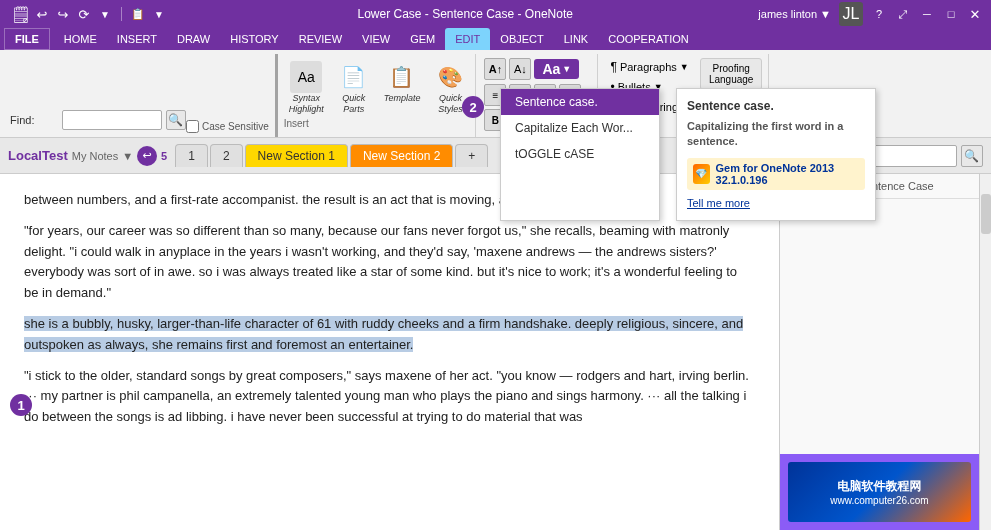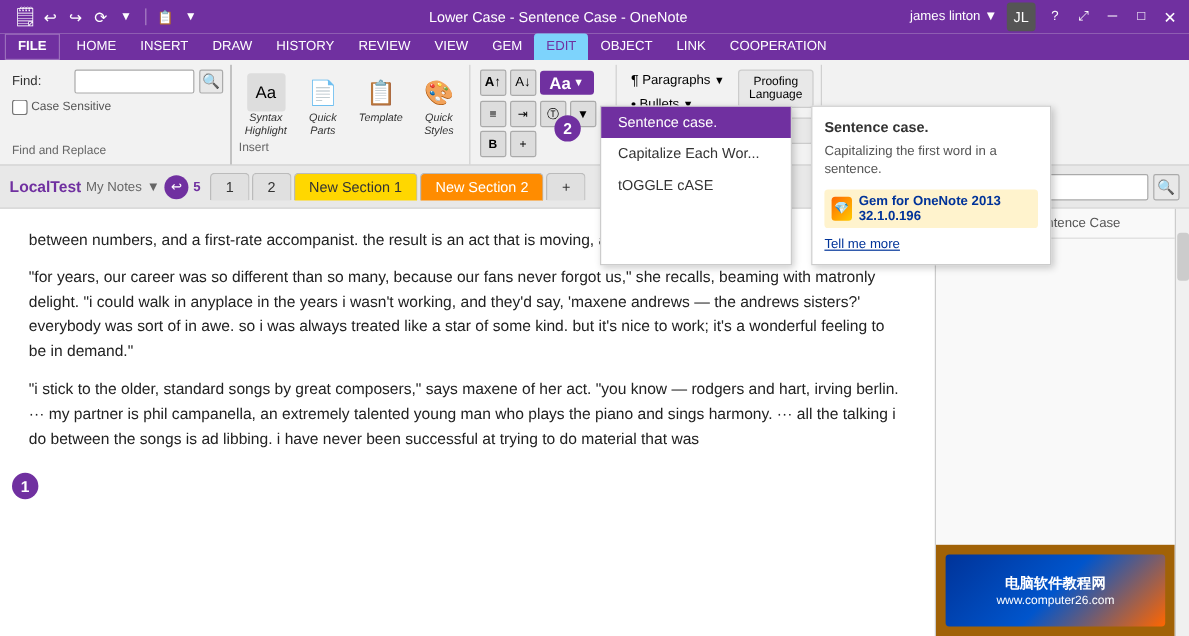--- a/index.html
+++ b/index.html
@@ -64,24 +64,25 @@
       font-size: 10px;
       color: #666;
       margin-top: auto;
       padding-bottom: 2px;
       white-space: nowrap;
     }
 
     
     .find-replace-group {
       display: flex;
-      flex-direction: column;
+      flex-direction: row;
       padding: 4px 6px;
-      border-right: 1px solid #a3a3a3;
+      border-right: 3px solid #a3a3a3;
       min-width: 160px;
+      align-items: flex-end;
     }
     .find-row, .replace-row {
       display: flex;
       align-items: center;
       margin-bottom: 3px;
       gap: 4px;
     }
     .find-label { font-size: 11px; width: 48px; color: #333; }
     .find-input {
       width: 100px;
@@ -275,21 +276,21 @@
       flex-direction: column;
     }
     .sidebar-title {
       padding: 6px 10px;
       font-size: 11px;
       color: #555;
       border-bottom: 1px solid #ddd;
     }
     .sidebar-ad {
       margin-top: auto;
-      background: #a16207;
+      background: #8b5cf6;
       padding: 8px;
     }
     .sidebar-ad-img {
       background: linear-gradient(135deg, #003399 0%, #0055cc 50%, #ff6600 100%);
       height: 60px;
       display: flex;
       align-items: center;
       justify-content: center;
       color: white;
       font-size: 10px;
@@ -340,20 +341,21 @@
       font-weight: bold;
       font-size: 12px;
       color: #333;
       margin-bottom: 6px;
     }
     .tooltip-desc {
       font-size: 11px;
       color: #555;
       margin-bottom: 8px;
       line-height: 1.4;
+      font-weight: bold;
     }
     .tooltip-product {
       display: flex;
       align-items: center;
       gap: 6px;
       background: #fff3cd;
       padding: 4px 6px;
       border-radius: 3px;
       margin-bottom: 6px;
     }
@@ -424,21 +426,21 @@
       <div class="qat-btn">⟳</div>
       <div class="qat-btn" style="font-size:10px;">▼</div>
       <div style="width:1px; height:14px; background:rgba(255,255,255,0.4); margin:0 4px;"></div>
       <div class="qat-btn" style="font-size:11px;">📋</div>
       <div class="qat-btn" style="font-size:10px;">▼</div>
     </div>
   </div>
   <div class="title-bar-center">Lower Case - Sentence Case - OneNote</div>
   <div class="title-bar-right">
     <span style="font-size:11px;">james linton ▼</span>
-    <div style="width:24px;height:24px;background:#555;border-radius:3px;display:flex;align-items:center;justify-content:center;font-size:12px;color:white;">JL</div>
+    <div style="width:24px;height:24px;background:#555;border-radius:3px;display:flex;align-items:center;justify-content:center;font-size:16px;color:white;">JL</div>
     <div class="title-bar-btn">?</div>
     <div class="title-bar-btn">⤢</div>
     <div class="title-bar-btn">─</div>
     <div class="title-bar-btn">□</div>
     <div class="title-bar-btn" style="font-size:13px;">✕</div>
   </div>
 </div>
 
 <div class="ribbon-tabs">
   <div class="ribbon-tab file-tab">FILE</div>
@@ -460,21 +462,20 @@
   <div class="find-replace-group">
     <div class="find-row">
       <span class="find-label">Find:</span>
       <input class="find-input" type="text" style="">
       <div class="find-search-btn">🔍</div>
     </div>
     <div class="case-sensitive-row">
       <input type="checkbox" style="">
       <span class="case-sensitive-label">Case Sensitive</span>
     </div>
-    <div class="ribbon-group-label">Find and Replace</div>
   </div>
 
   <div class="insert-group">
     <div style="display:flex;flex-direction:column;align-items:stretch;flex:1;">
       <div style="display:flex;gap:4px;align-items:flex-start;flex:1;">
 
         <div class="ribbon-icon-btn">
           <div class="big-icon" style="background:#ddd;border-radius:3px;font-size:14px;">Aa</div>
           <div class="btn-label" style="white-space:pre-line;">Syntax
 Highlight</div>
@@ -577,20 +578,23 @@
     <div class="search-icon-btn">🔍</div>
   </div>
 </div>
 
 <div class="main-area">
 
   <div class="content-area">
     <div class="content-text">
       <p>between numbers, and a first-rate accompanist. the result is an act that is moving, and musically powerful.</p>
       <p>"for years, our career was so different than so many, because our fans never forgot us," she recalls, beaming with matronly delight. "i could walk in anyplace in the years i wasn't working, and they'd say, 'maxene andrews — the andrews sisters?' everybody was sort of in awe. so i was always treated like a star of some kind. but it's nice to work; it's a wonderful feeling to be in demand."</p>
+      <p>
+        <span class="highlighted-text">she is a bubbly, husky, larger-than-life character of 61 with ruddy cheeks and a firm handshake. deeply religious, sincere, and outspoken as always, she remains first and foremost an entertainer.</span>
+      </p>
       <p>"i stick to the older, standard songs by great composers," says maxene of her act. "you know — rodgers and hart, irving berlin. ··· my partner is phil campanella, an extremely talented young man who plays the piano and sings harmony. ··· all the talking i do between the songs is ad libbing. i have never been successful at trying to do material that was</p>
     </div>
   </div>
 
   <div class="right-sidebar">
     <div class="sidebar-title">Lower Case - Sentence Case</div>
     <div style="flex:1;"></div>
     <div class="sidebar-ad">
       <div class="sidebar-ad-img">
         <div style="text-align:center;">

